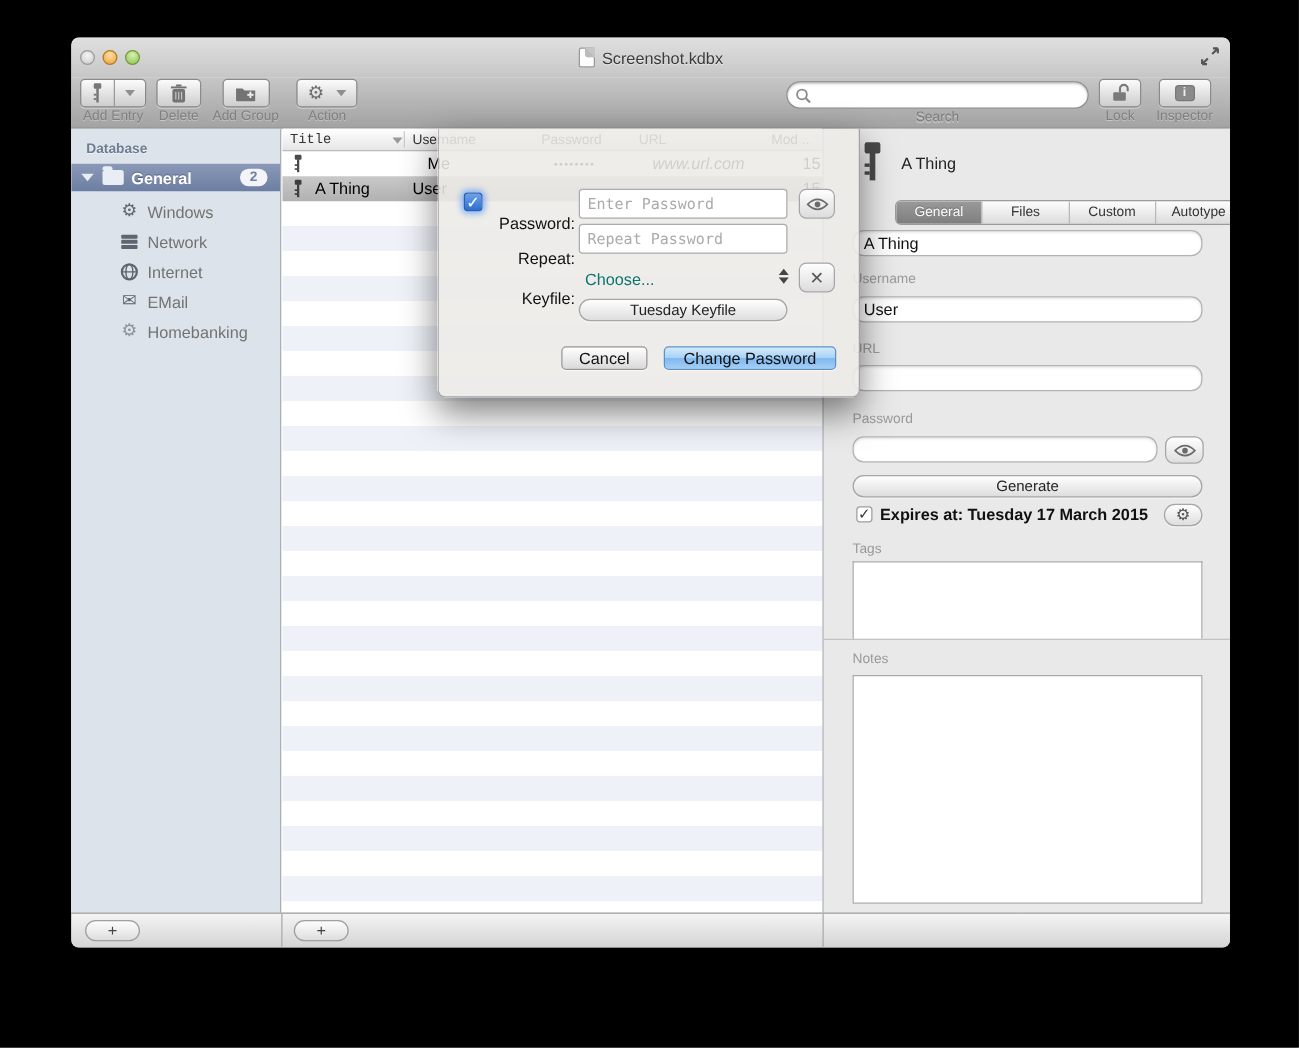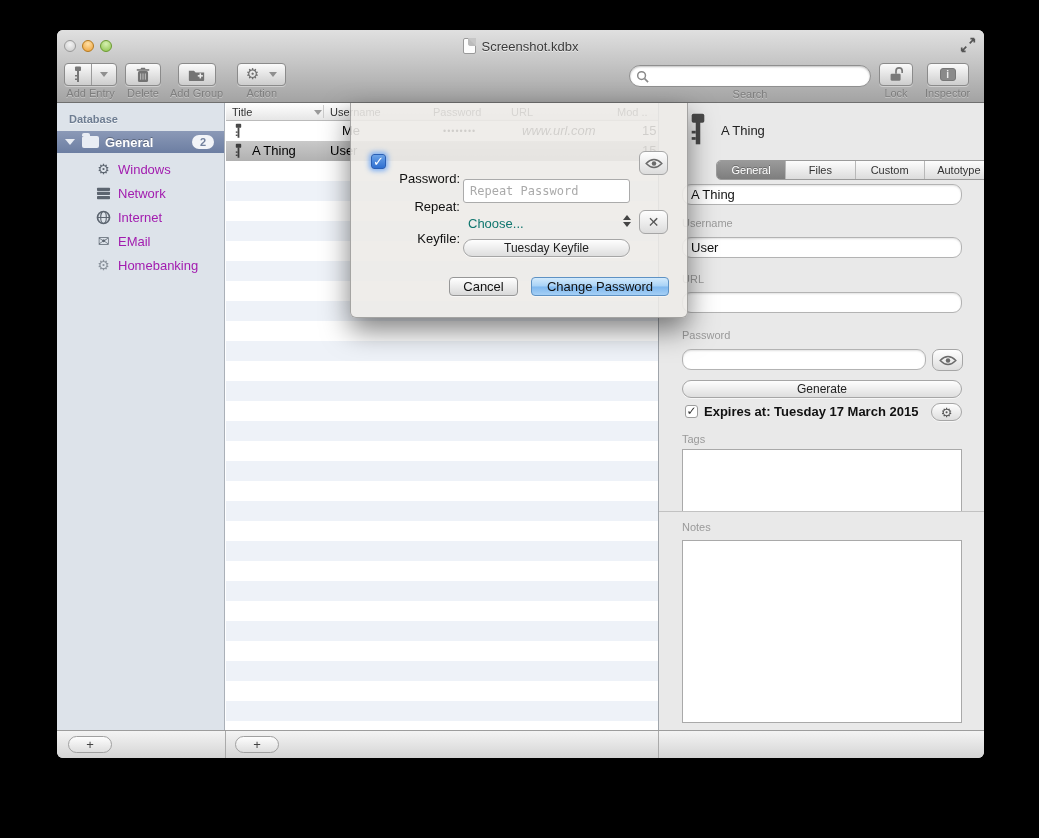--- a/index.html
+++ b/index.html
@@ -58,21 +58,21 @@
   .folder { width:17px; height:12px; background:#e9edf4; border-radius:2px; position:relative; margin-left:7px; }
   .folder::before { content:""; position:absolute; top:-3px; left:0; width:8px; height:3px;
     background:#e9edf4; border-radius:2px 2px 0 0; }
   .sb-group-label { color:#fff; font-weight:bold; font-size:13px; margin-left:6px;
     text-shadow:0 -1px 0 rgba(0,0,0,.3); flex:1; }
   .badge { background:#f2f4f8; color:#73829e; font-size:11px; font-weight:bold;
     border-radius:9px; padding:1px 8px; margin-right:10px; }
   .sb-item { position:absolute; left:0; right:0; height:24px; display:flex; align-items:center; }
   .sb-ic { width:17px; margin-left:38px; display:flex; justify-content:center; align-items:center;
     font-family:"DejaVu Sans",sans-serif; font-size:14px; color:#5c6570; }
-  .sb-item-label { font-size:13px; color:#a21caf; margin-left:6px; }
+  .sb-item-label { font-size:13px; color:#737373; margin-left:6px; }
 
   
   .entrylist { position:absolute; left:169px; top:0; width:432px; height:627px; background:#fff; }
   .rows-bg { position:absolute; left:0; right:0; top:58px; bottom:0;
     background:repeating-linear-gradient(#fff 0 20px, #eef2f8 20px 40px); }
   .lheader { position:absolute; left:0; right:0; top:0; height:18px;
     background:linear-gradient(#fff,#e6e6e6); border-bottom:1px solid #bbb; }
   .hcell { position:absolute; top:0; height:18px; line-height:18px; font-size:11px; color:#333; }
   .sort-tri { position:absolute; left:88px; top:7px; width:0; height:0;
     border-left:4px solid transparent; border-right:4px solid transparent; border-top:5px solid #9a9a9a; }
@@ -290,21 +290,21 @@
       </div>
       <div class="sb-item" style="top:150px;">
         <span class="sb-ic" style="color:#8a929c;">⚙</span>
         <span class="sb-item-label">Homebanking</span>
       </div>
     </div>
 
     <div class="entrylist">
       <div class="rows-bg"></div>
       <div class="lheader">
-        <div class="hcell" style="left:6px;">Title</div>
+        <div class="hcell" style="left:6px;font-family:Liberation Mono, monospace;">Title</div>
         <div class="sort-tri"></div>
         <div class="hdiv"></div>
         <div class="hcell" style="left:104px;">Username</div>
         <div class="hcell" style="left:207px;">Password</div>
         <div class="hcell" style="left:285px;">URL</div>
         <div class="hcell" style="left:391px;">Mod ..</div>
       </div>
       <div class="lrow" style="top:18px;">
         <span class="key-ic">
           <svg width="9" height="16" viewBox="0 0 20 34">
@@ -387,20 +387,21 @@
       <div class="insp-sec-div"></div>
 
       <div class="ilabel" style="top:418px;">Notes</div>
       <div class="textarea-box" style="top:437px; height:183px;"></div>
     </div>
   </div>
 
   <div class="sheet">
     <div class="cb-blue">✓</div>
     <div class="dlabel" style="left:38px; top:53px; width:71px;">Password:</div>
+    <input class="dfield" style="top: 48px;" placeholder="Enter Password">
     <div class="sq-btn" style="top:48px;">
       <span>
         <svg width="18" height="11" viewBox="0 0 24 14">
             <path d="M1.5 7 Q 12 -3.5 22.5 7 Q 12 17.5 1.5 7 Z" fill="none" stroke="#6b6b6b" stroke-width="1.8"></path>
             <circle cx="12" cy="7" r="3" fill="#6b6b6b"></circle>
           </svg>
       </span>
     </div>
 
     <div class="dlabel" style="left:38px; top:81px; width:71px;">Repeat:</div>

